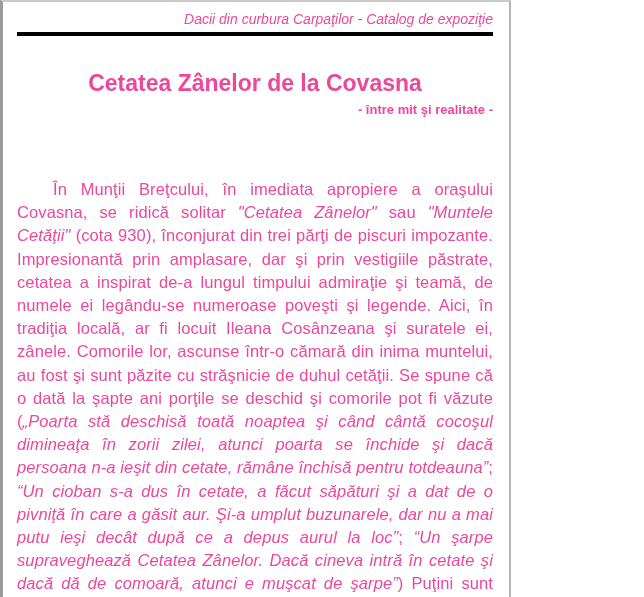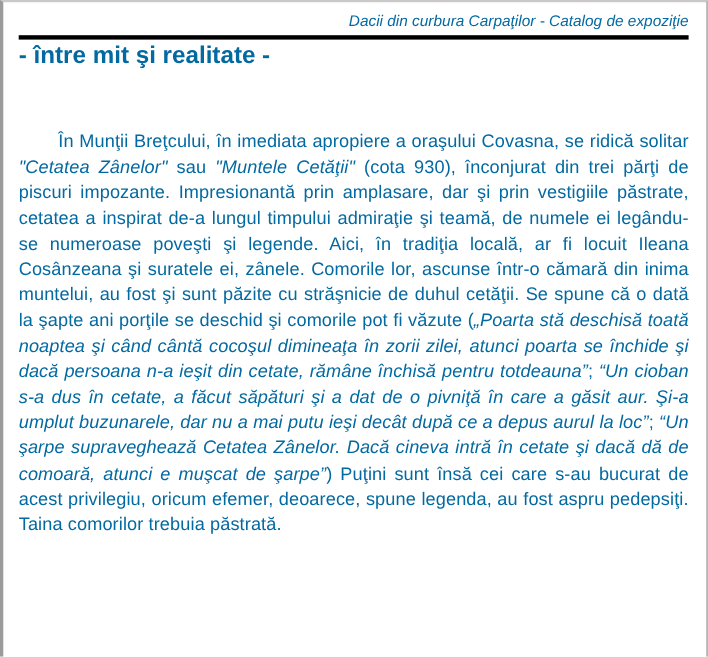--- a/index.html
+++ b/index.html
@@ -2,30 +2,30 @@
 <html><head>
 <meta charset="utf-8">
 <style>
   html, body {
     margin: 0;
     padding: 0;
     background: #ffffff;
   }
   .page {
     position: relative;
-    width: 644px;
+    width: 511px;
     height: 597px;
     box-sizing: border-box;
     background: #ffffff;
     border-left: 3px solid #9b9b9b;
     border-top: 2px solid #c9c9c9;
     border-right: 2px solid #b5b5b5;
     overflow: hidden;
     font-family: "Liberation Sans", "DejaVu Sans", sans-serif;
-    color: #0369a1;
+    color: #ec4899;
   }
   .header {
     margin: 8px 16px 0 14px;
     text-align: right;
     font-style: italic;
     font-size: 14px;
     line-height: 18px;
     white-space: nowrap;
   }
   .header-rule {
@@ -35,23 +35,23 @@
   }
   .title {
     margin: 34px 16px 0 14px;
     text-align: center;
     font-weight: bold;
     font-size: 23px;
     line-height: 26px;
   }
   .subtitle {
     margin: 3px 16px 0 14px;
-    text-align: left;
+    text-align: right;
     font-weight: bold;
-    font-size: 22px;
+    font-size: 13px;
     line-height: 22px;
   }
   .body-text {
     margin: 57px 16px 14px 14px;
     text-align: justify;
     font-size: 16.5px;
     line-height: 23.2px;
     text-indent: 36px;
     letter-spacing: 0.1px;
   }
@@ -61,15 +61,16 @@
   .body-text .seg-normal {
     font-style: normal;
   }
 </style>
 </head>
 <body>
 
 <div class="page">
   <div class="header">Dacii din curbura Carpaţilor - Catalog de expoziţie</div>
   <div class="header-rule"></div>
+  <div class="title">Cetatea Zânelor de la Covasna</div>
   <div class="subtitle">- între mit şi realitate -</div>
   <div class="body-text"><span class="seg-normal">În Munţii Breţcului, în imediata apropiere a oraşului Covasna, se ridică solitar </span><span class="seg-italic">"Cetatea Zânelor"</span><span class="seg-normal"> sau </span><span class="seg-italic">"Muntele Cetăţii"</span><span class="seg-normal"> (cota 930), înconjurat din trei părţi de piscuri impozante. Impresionantă prin amplasare, dar şi prin vestigiile păstrate, cetatea a inspirat de-a lungul timpului admiraţie şi teamă, de numele ei legându-se numeroase poveşti şi legende. Aici, în tradiţia locală, ar fi locuit Ileana Cosânzeana şi suratele ei, zânele. Comorile lor, ascunse într-o cămară din inima muntelui, au fost şi sunt păzite cu străşnicie de duhul cetăţii. Se spune că o dată la şapte ani porţile se deschid şi comorile pot fi văzute (</span><span class="seg-italic">„Poarta stă deschisă toată noaptea şi când cântă cocoşul dimineaţa în zorii zilei, atunci poarta se închide şi dacă persoana n-a ieşit din cetate, rămâne închisă pentru totdeauna”</span><span class="seg-normal">; </span><span class="seg-italic">“Un cioban s-a dus în cetate, a făcut săpături şi a dat de o pivniţă în care a găsit aur. Şi-a umplut buzunarele, dar nu a mai putu ieşi decât după ce a depus aurul la loc”</span><span class="seg-normal">; </span><span class="seg-italic">“Un şarpe supraveghează Cetatea Zânelor. Dacă cineva intră în cetate şi dacă dă de comoară, atunci e muşcat de şarpe”</span><span class="seg-normal">) Puţini sunt însă cei care s-au bucurat de acest privilegiu, oricum efemer, deoarece, spune legenda, au fost aspru pedepsiţi. Taina comorilor trebuia păstrată.</span></div>
 </div>
 
 </body></html>

